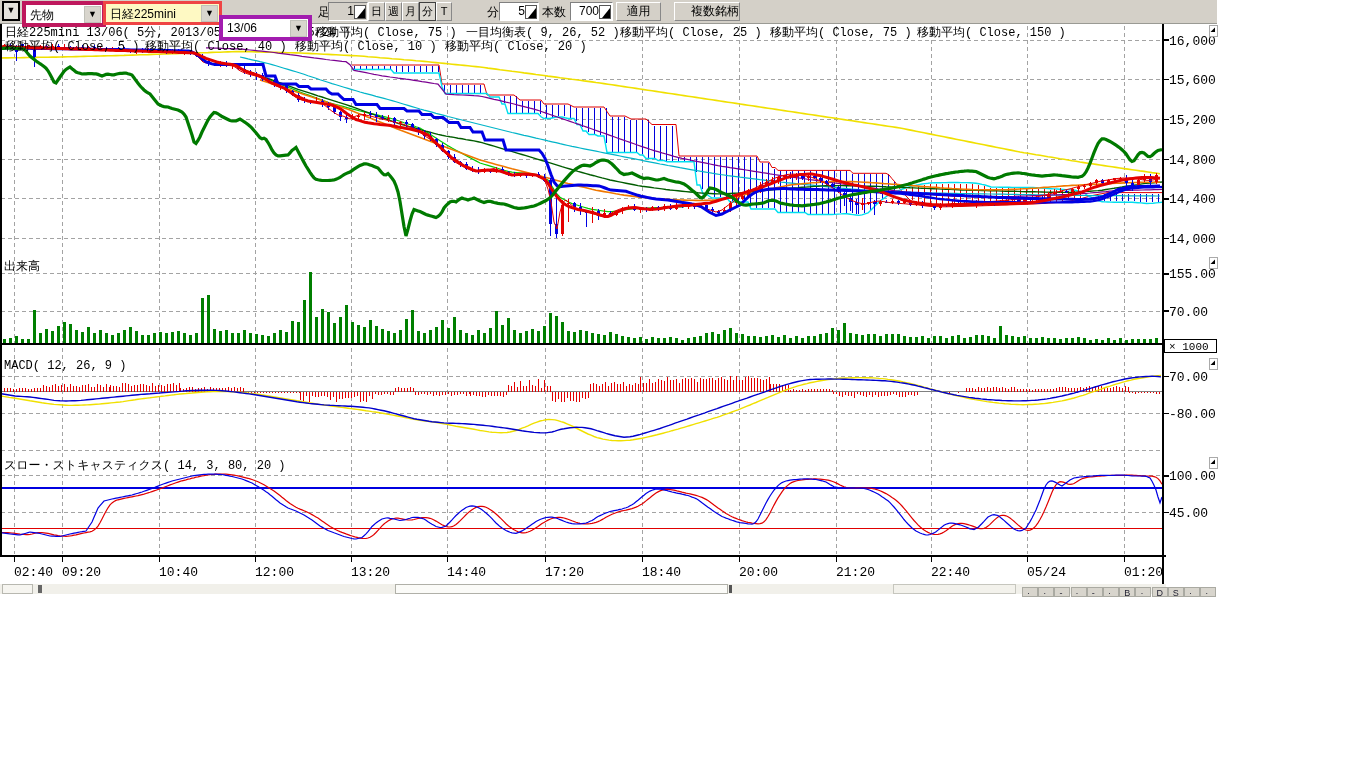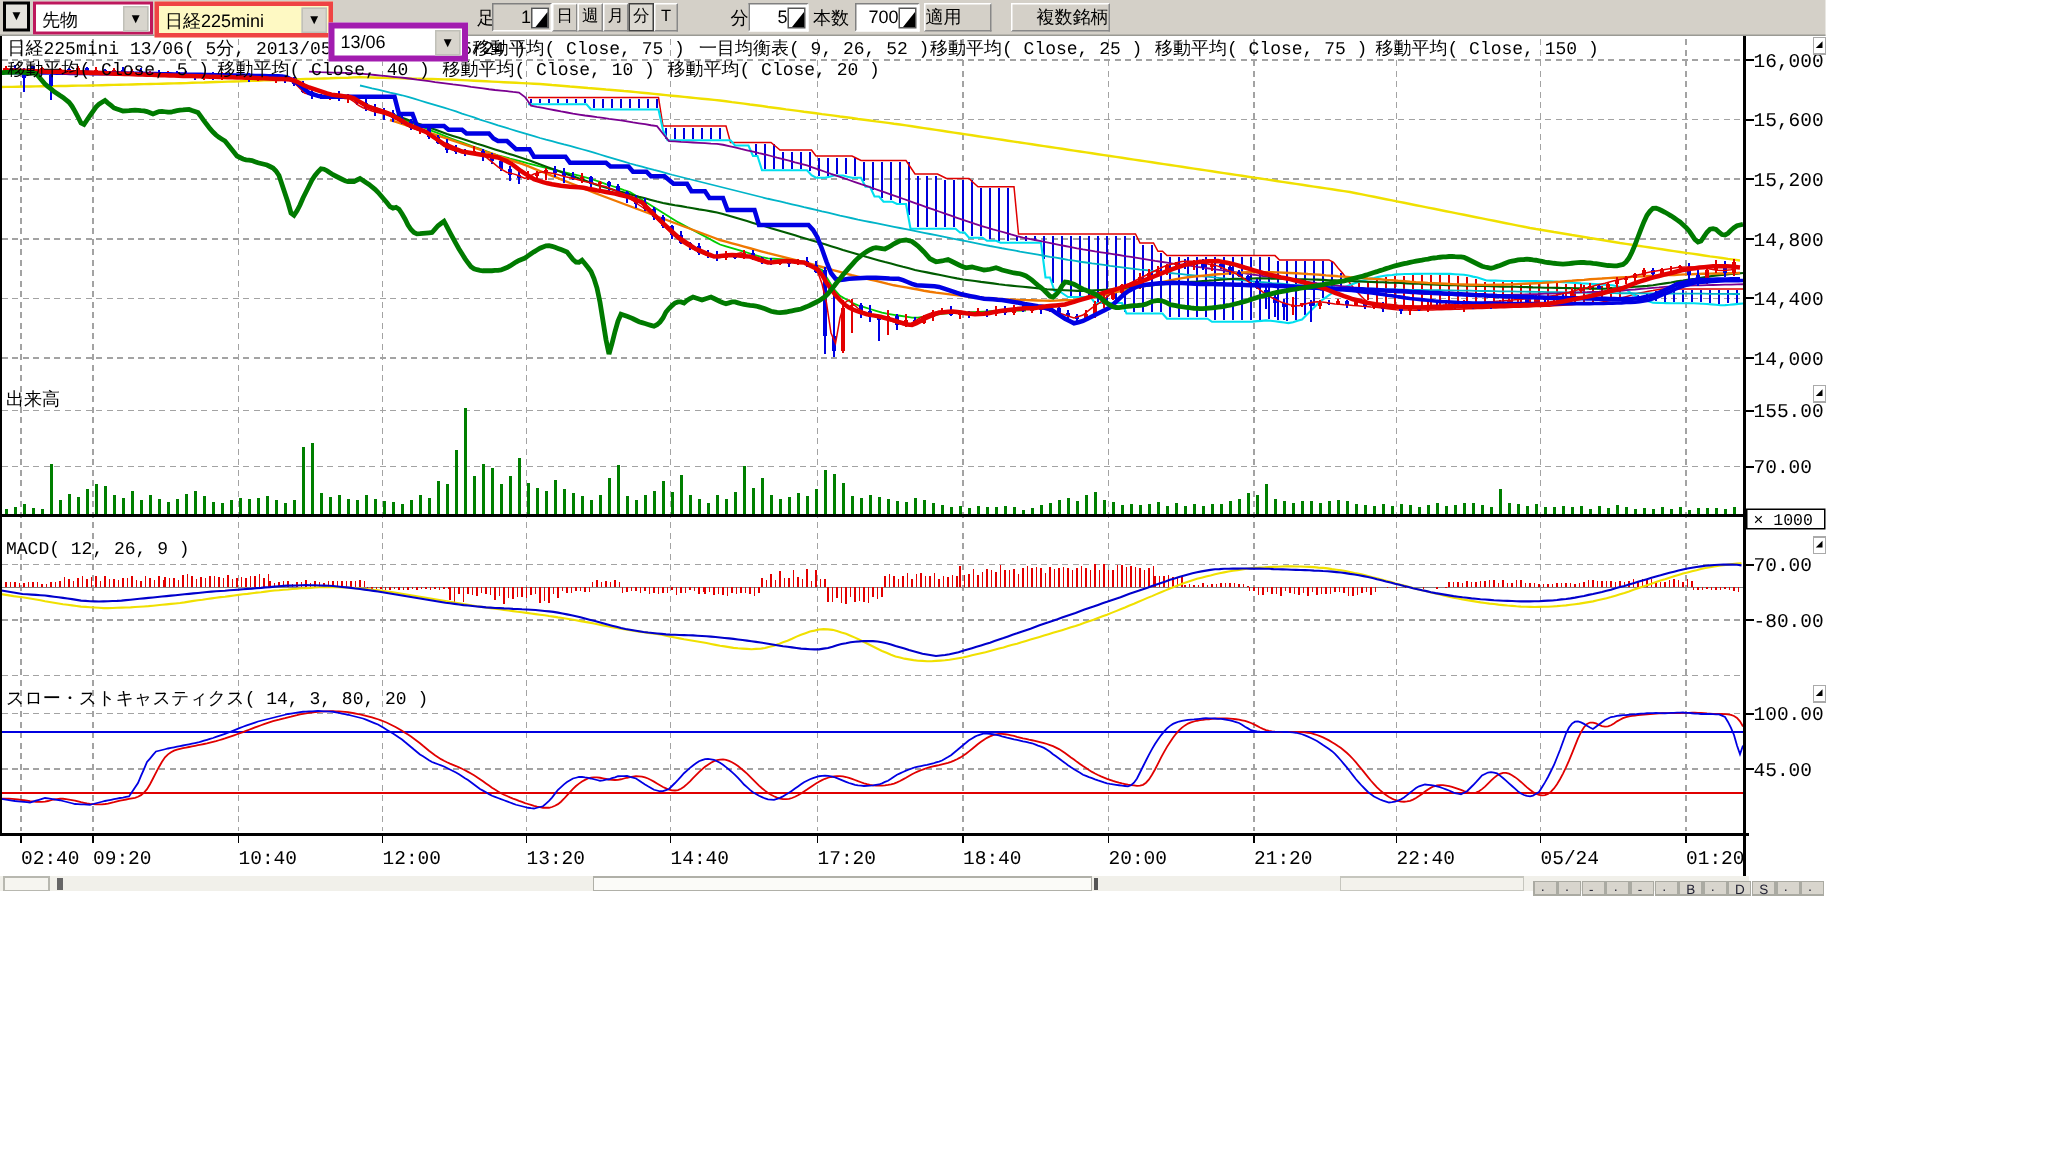--- a/index.html
+++ b/index.html
@@ -1252,21 +1252,21 @@
     <text x="1156.6000000000004" y="596" font-family="Liberation Sans" font-size="9" fill="#223">D</text>
     <rect x="1168.3000000000004" y="587.5" width="15" height="9" fill="#d8d5cd" stroke="#aaaaa2" stroke-width="1" shape-rendering="crispEdges"></rect>
     <text x="1172.8000000000004" y="596" font-family="Liberation Sans" font-size="9" fill="#223">S</text>
     <rect x="1184.5000000000005" y="587.5" width="15" height="9" fill="#d8d5cd" stroke="#aaaaa2" stroke-width="1" shape-rendering="crispEdges"></rect>
     <text x="1189.0000000000005" y="596" font-family="Liberation Sans" font-size="9" fill="#223">·</text>
     <rect x="1200.7000000000005" y="587.5" width="15" height="9" fill="#d8d5cd" stroke="#aaaaa2" stroke-width="1" shape-rendering="crispEdges"></rect>
     <text x="1205.2000000000005" y="596" font-family="Liberation Sans" font-size="9" fill="#223">·</text>
   </svg>
 <div style="position:absolute;left:0;top:0;width:1217px;height:23px;background:#d4d0c8;border-bottom:1px solid #9a9a94;font-family:'Liberation Sans',sans-serif;font-size:12px">
     <div style="position:absolute;left:2px;top:1px;width:14px;height:16px;background:#e4e2dc;border:2px solid #000;text-align:center;font-size:9px;line-height:14px">▼</div>
-    <div style="position:absolute;left:22px;top:1px;width:76px;height:18px;background:#fff;border:2px solid #be185d">
+    <div style="position:absolute;left:22px;top:1px;width:76px;height:18px;background:#fff;border:4px solid #be185d">
       <span style="position:absolute;left:4px;top:2px;white-space:nowrap">先物</span>
       <span style="position:absolute;right:1px;top:1px;width:15px;height:15px;background:#d8d5cd;border:1px solid #c0c0b8;text-align:center;font-size:9px;line-height:14px;color:#000">▼</span>
     </div>
     <div style="position:absolute;left:103px;top:1px;width:113px;height:18px;background:#fef9c3;border:3px solid #ef4444">
       <span style="position:absolute;left:4px;top:2px;white-space:nowrap">日経225mini</span>
       <span style="position:absolute;right:1px;top:1px;width:15px;height:15px;background:#d8d5cd;border:1px solid #c0c0b8;text-align:center;font-size:9px;line-height:14px;color:#000">▼</span>
     </div>
     <div style="position:absolute;left:219px;top:15px;width:85px;height:18px;background:#ffffff;border:4px solid #a21caf">
       <span style="position:absolute;left:4px;top:2px;white-space:nowrap">13/06</span>
       <span style="position:absolute;right:1px;top:1px;width:15px;height:15px;background:#d8d5cd;border:1px solid #c0c0b8;text-align:center;font-size:9px;line-height:14px;color:#000">▼</span>
@@ -1290,14 +1290,14 @@
         <span style="position:absolute;right:0;bottom:0;width:0;height:0;border-left:8px solid transparent;border-bottom:10px solid #000"></span>
       </span>
     </div>
     <span style="position:absolute;left:542px;top:4px">本数</span>
     <div style="position:absolute;left:570px;top:2px;width:41px;height:17px;background:#fff;border:1px solid #808080;border-bottom-color:#fff;border-right-color:#fff">
       <span style="position:absolute;right:13px;top:1px">700</span>
       <span style="position:absolute;right:1px;top:2px;width:10px;height:12px;background:#fff;border:1px solid #555">
         <span style="position:absolute;right:0;bottom:0;width:0;height:0;border-left:8px solid transparent;border-bottom:10px solid #000"></span>
       </span>
     </div>
-    <div style="position:absolute;left:616px;top:2px;width:43px;height:17px;background:#d4d0c8;border:1px solid #888;border-top-color:#fff;border-left-color:#fff;text-align:left;line-height:16px">適用</div>
+    <div style="position:absolute;left:616px;top:2px;width:43px;height:17px;background:#d4d0c8;border:1px solid #888;border-top-color:#fff;border-left-color:#fff;text-align:center;line-height:16px">適用</div>
     <div style="position:absolute;left:674px;top:2px;width:64px;height:17px;background:#d4d0c8;border:1px solid #888;border-top-color:#fff;border-left-color:#fff;text-align:right;line-height:16px">複数銘柄</div>
   </div>
 </body></html>

